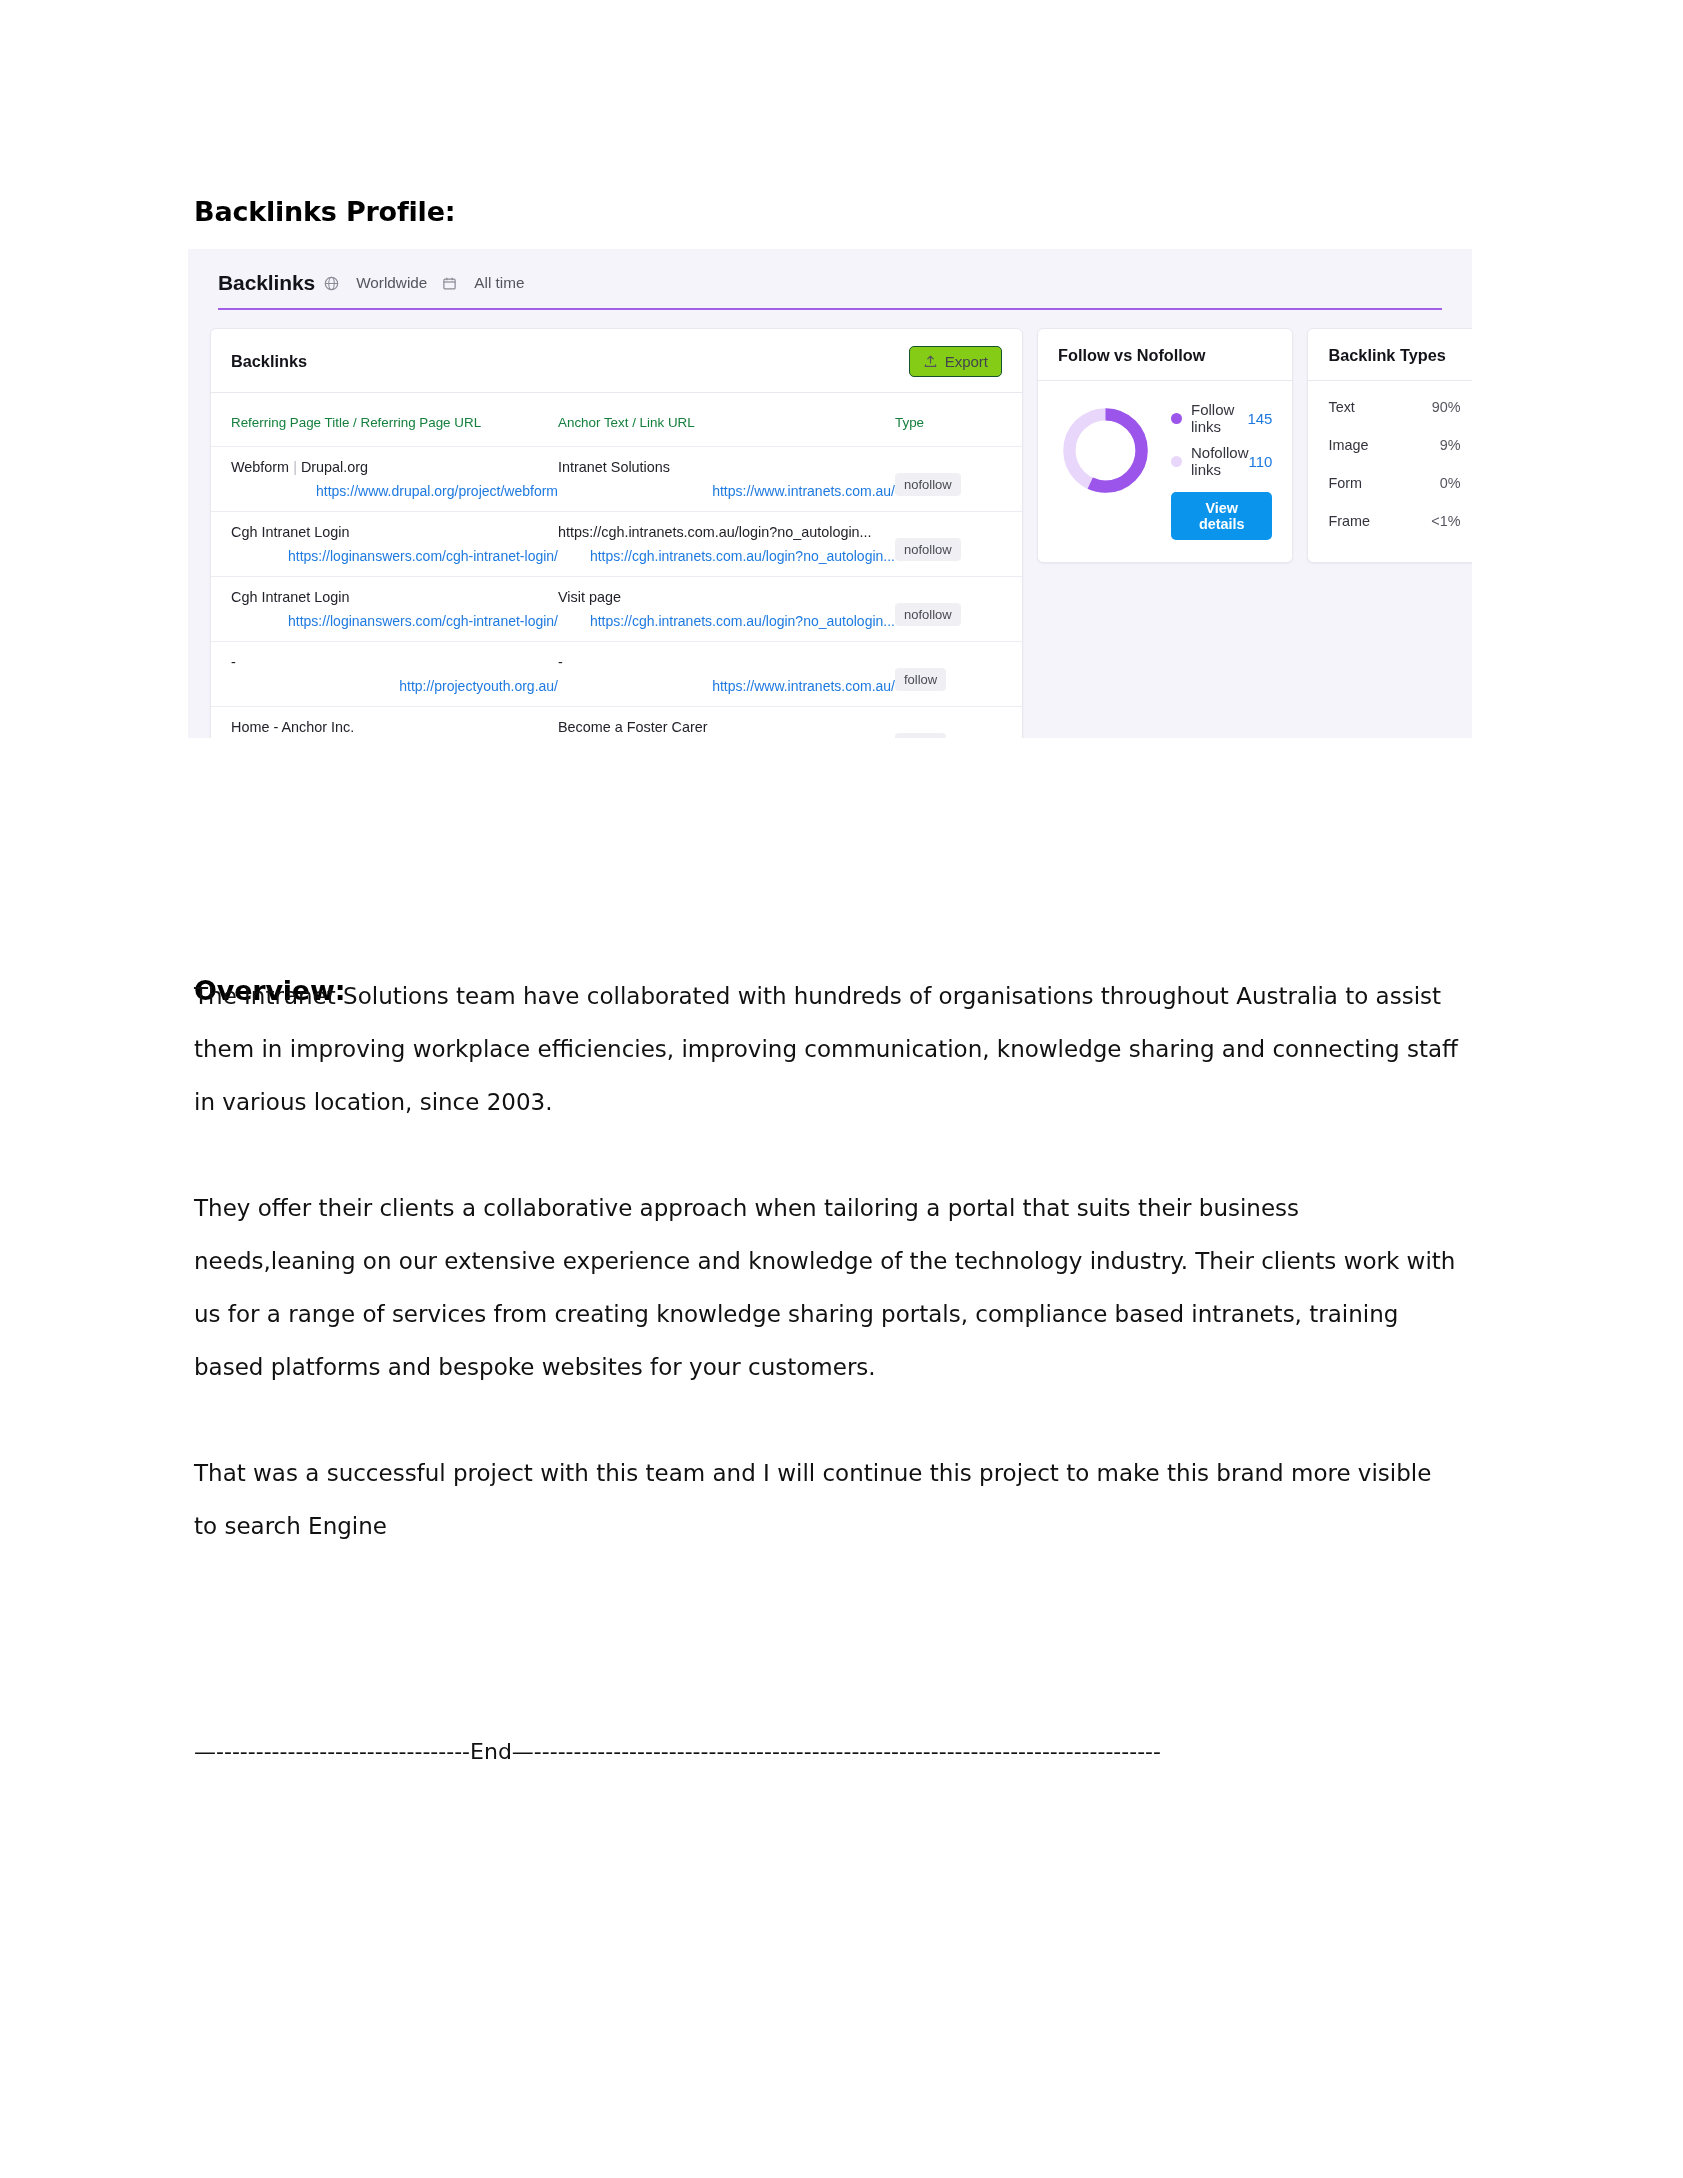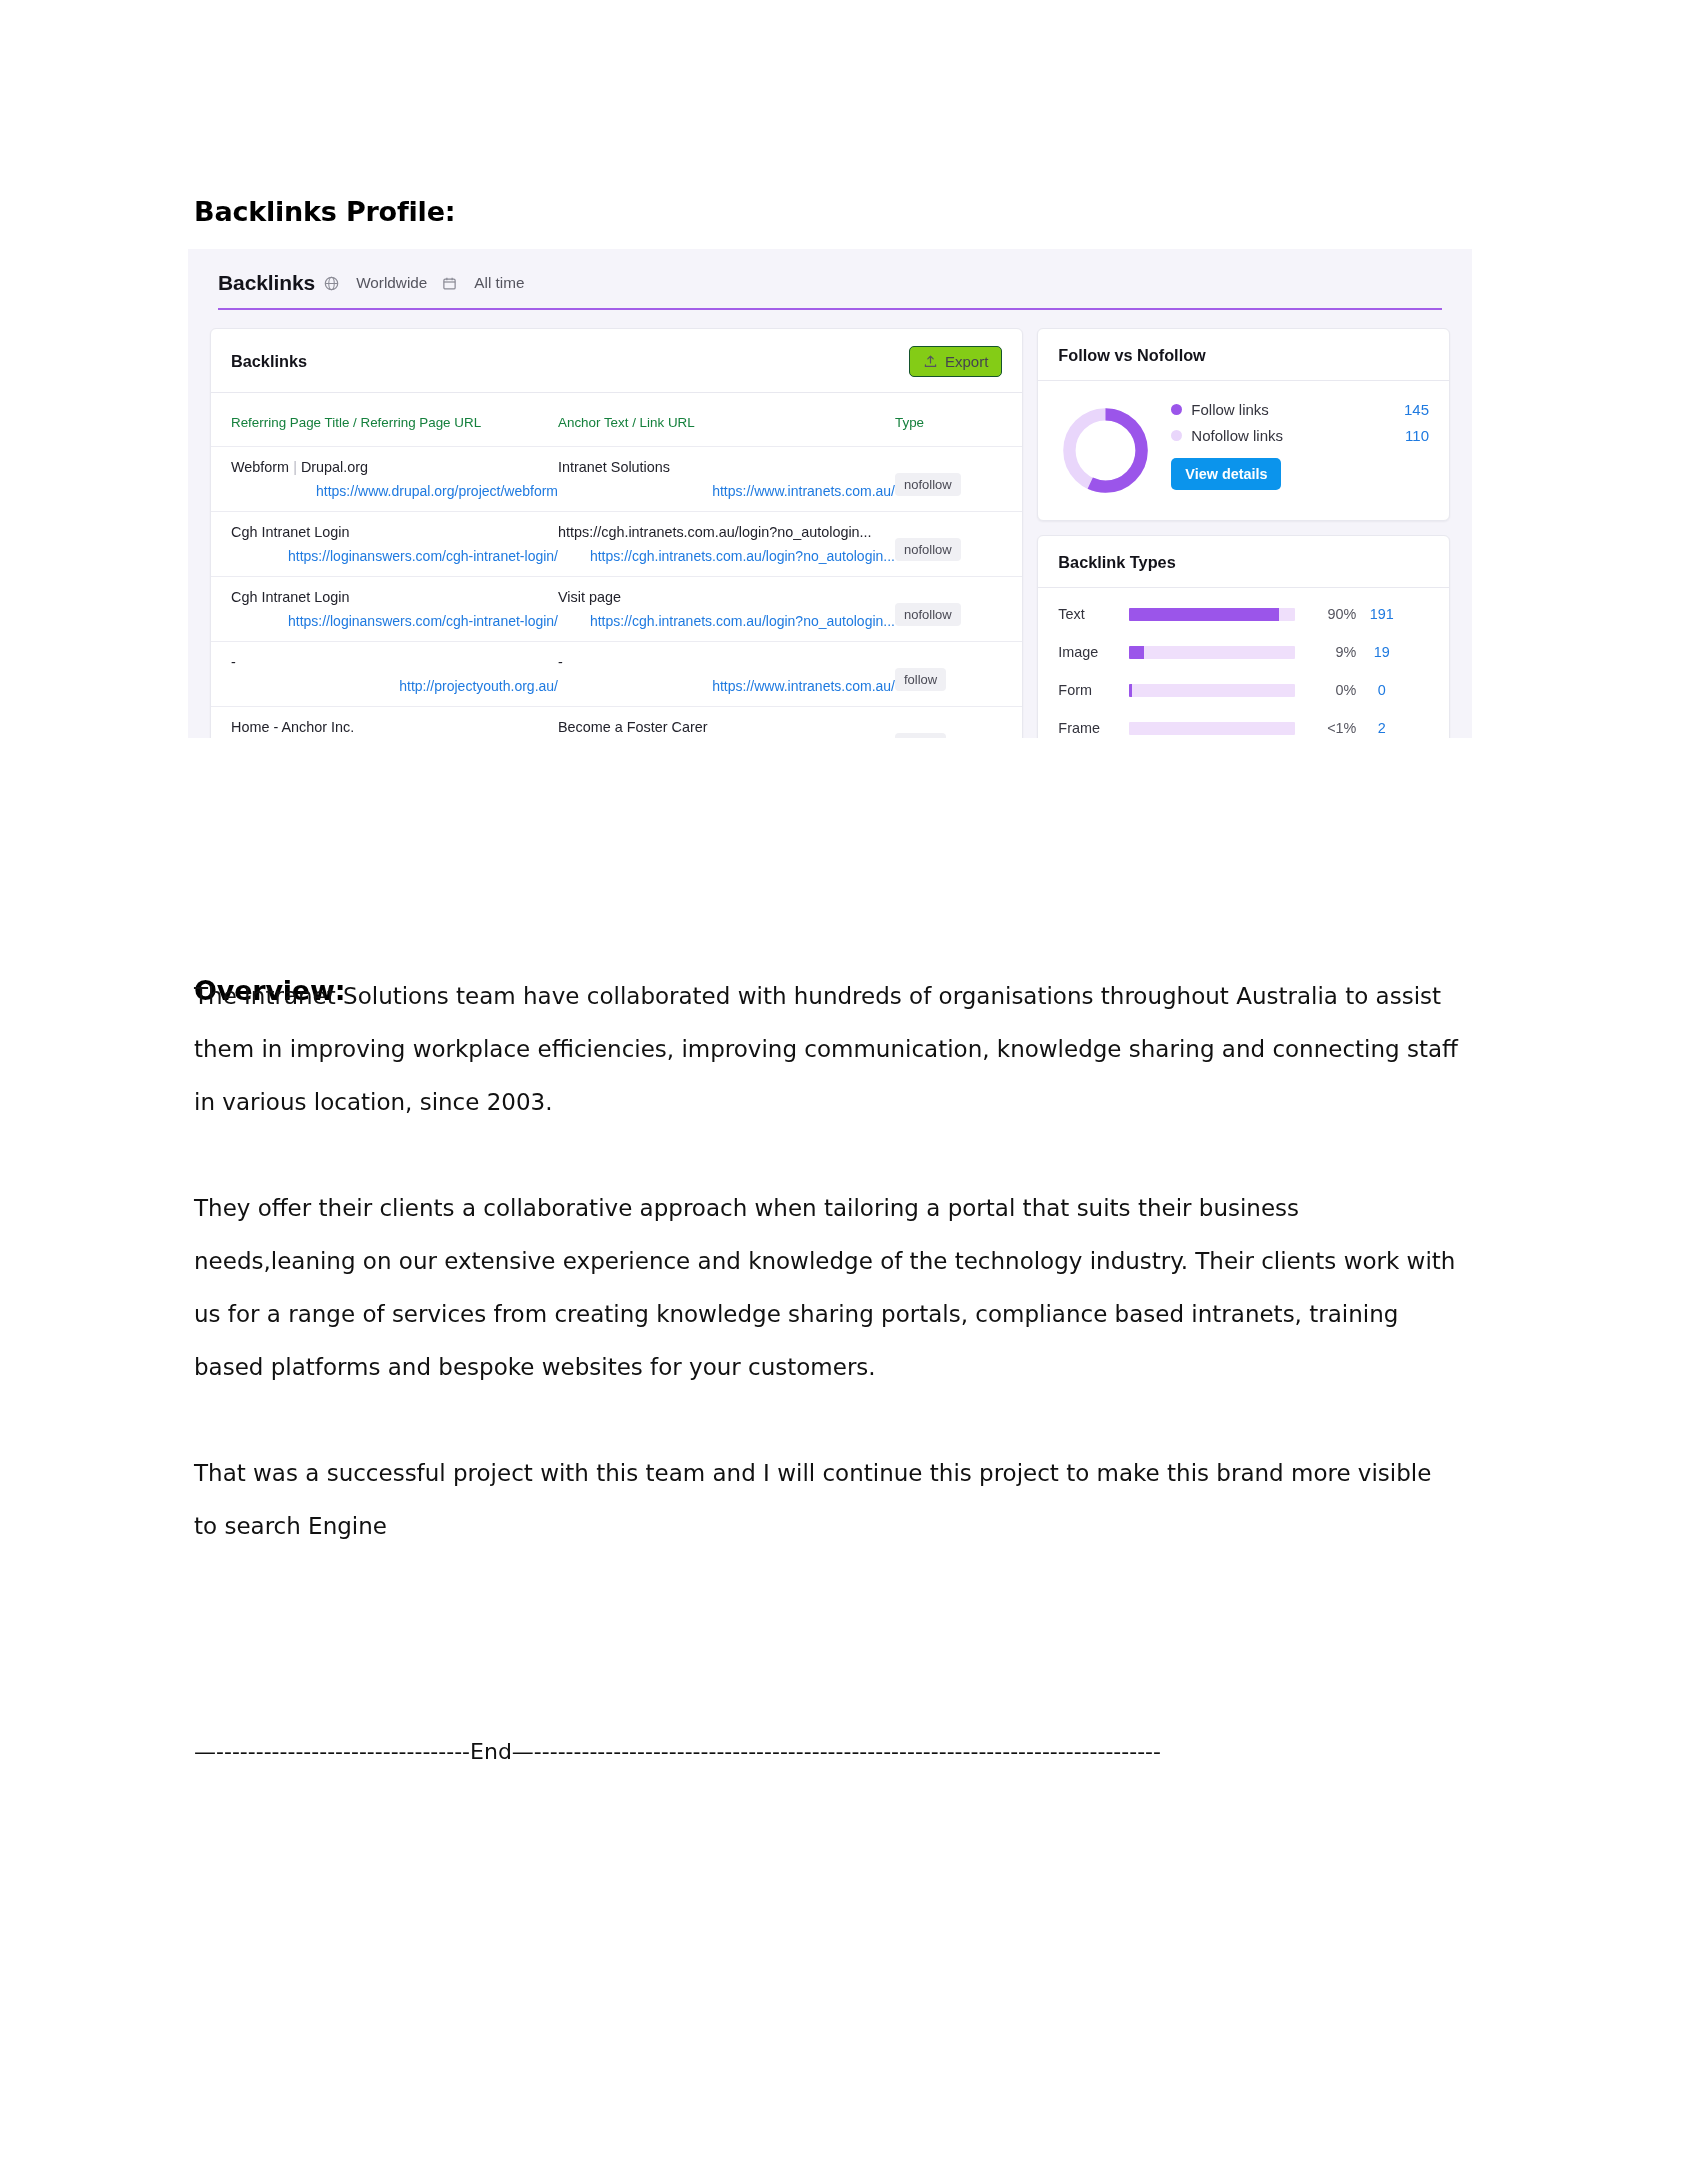--- a/index.html
+++ b/index.html
@@ -85,21 +85,21 @@
     align-items: flex-start;
   }
 
   .card {
     background: #ffffff;
     border: 1px solid #e8e8ef;
     border-radius: 6px;
     box-shadow: 0 1px 2px rgba(20,20,40,.05);
   }
   .col-left  { width: 812px; }
-  .col-right { width: 413px; display:flex; flex-direction:column; gap:14px; }
+  .col-right { width: 413px; display:flex; flex-direction:row; gap:14px; }
 
   .card-head {
     display: flex;
     align-items: center;
     justify-content: space-between;
     padding: 17px 20px 15px 20px;
     border-bottom: 1px solid #e8e8ef;
   }
   .card-title {
     font-size: 16.3px;

